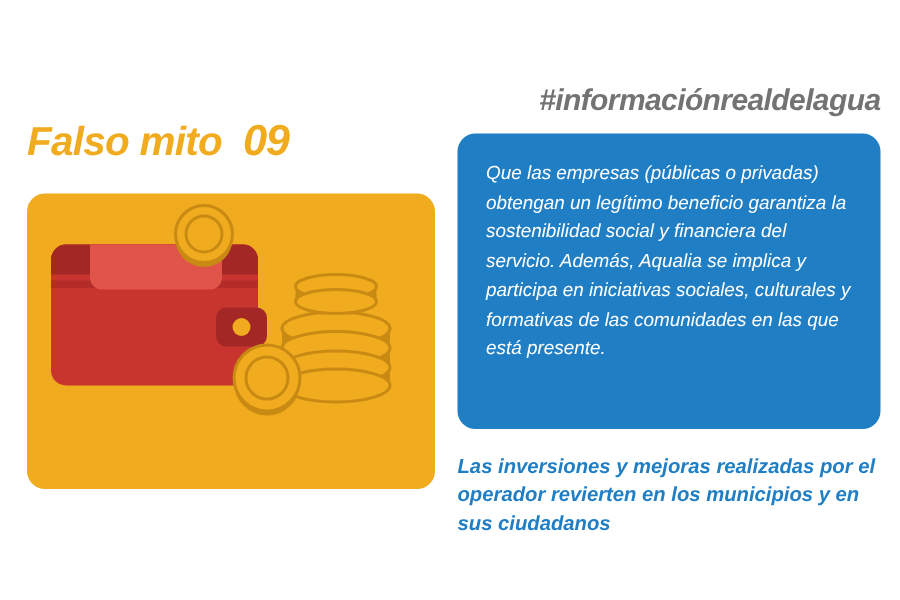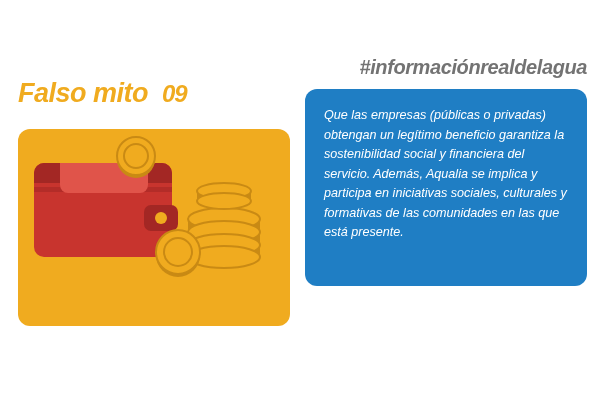--- a/index.html
+++ b/index.html
@@ -30,21 +30,21 @@
     height: 42px;
   }
   #myth-label {
     font-size: 27px;
     font-weight: bold;
     font-style: italic;
     letter-spacing: -0.5px;
     color: #f0ab1f;
   }
   #myth-number {
-    font-size: 24px;
+    font-size: 29px;
     font-weight: bold;
     font-style: italic;
     color: #f0ab1f;
     letter-spacing: -1px;
   }
 
   
   #myth-card {
     position: relative;
     margin-top: 9px;
@@ -176,15 +176,16 @@
 
   </div>
 
   <div id="right-col">
     <div id="hashtag">#informaciónrealdelagua</div>
 
     <div id="info-card">
       <div id="info-card-text">Que las empresas (públicas o privadas) obtengan un legítimo beneficio garantiza la sostenibilidad social y financiera del servicio. Además, Aqualia se implica y participa en iniciativas sociales, culturales y formativas de las comunidades en las que está presente.</div>
     </div>
 
+    <div id="right-footer">Las inversiones y mejoras realizadas por el operador revierten en los municipios y en sus ciudadanos</div>
   </div>
 
 </div>
 
 </body></html>

